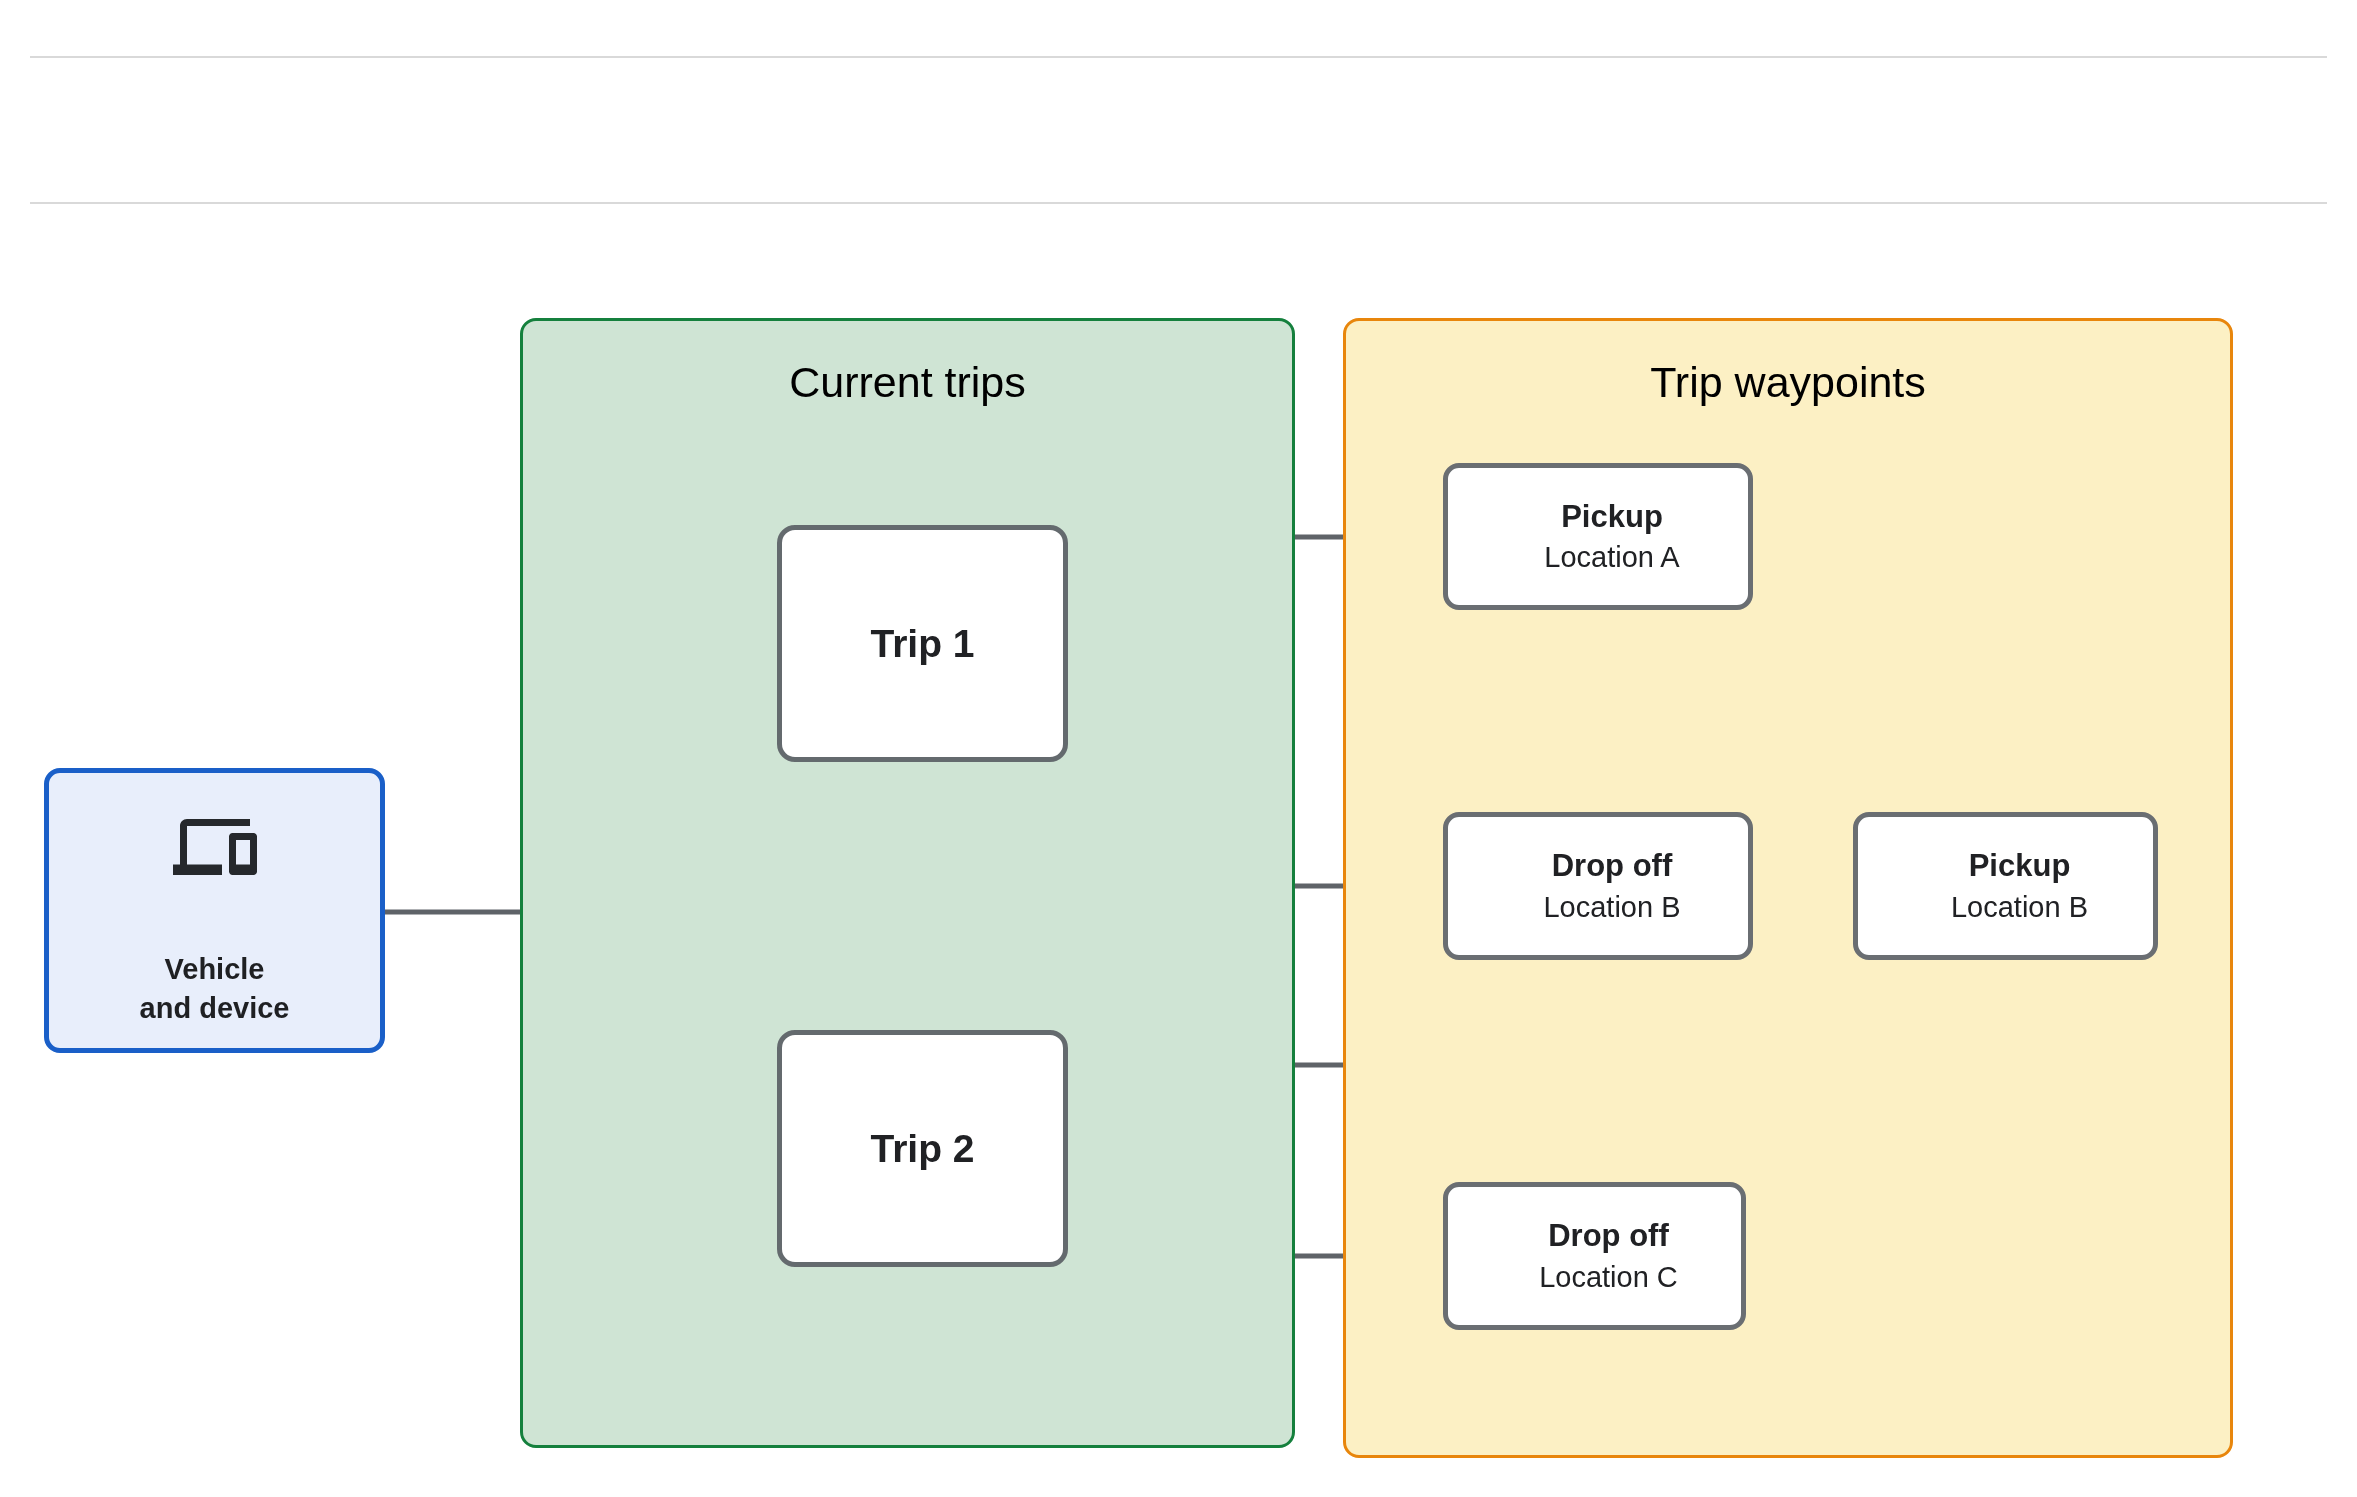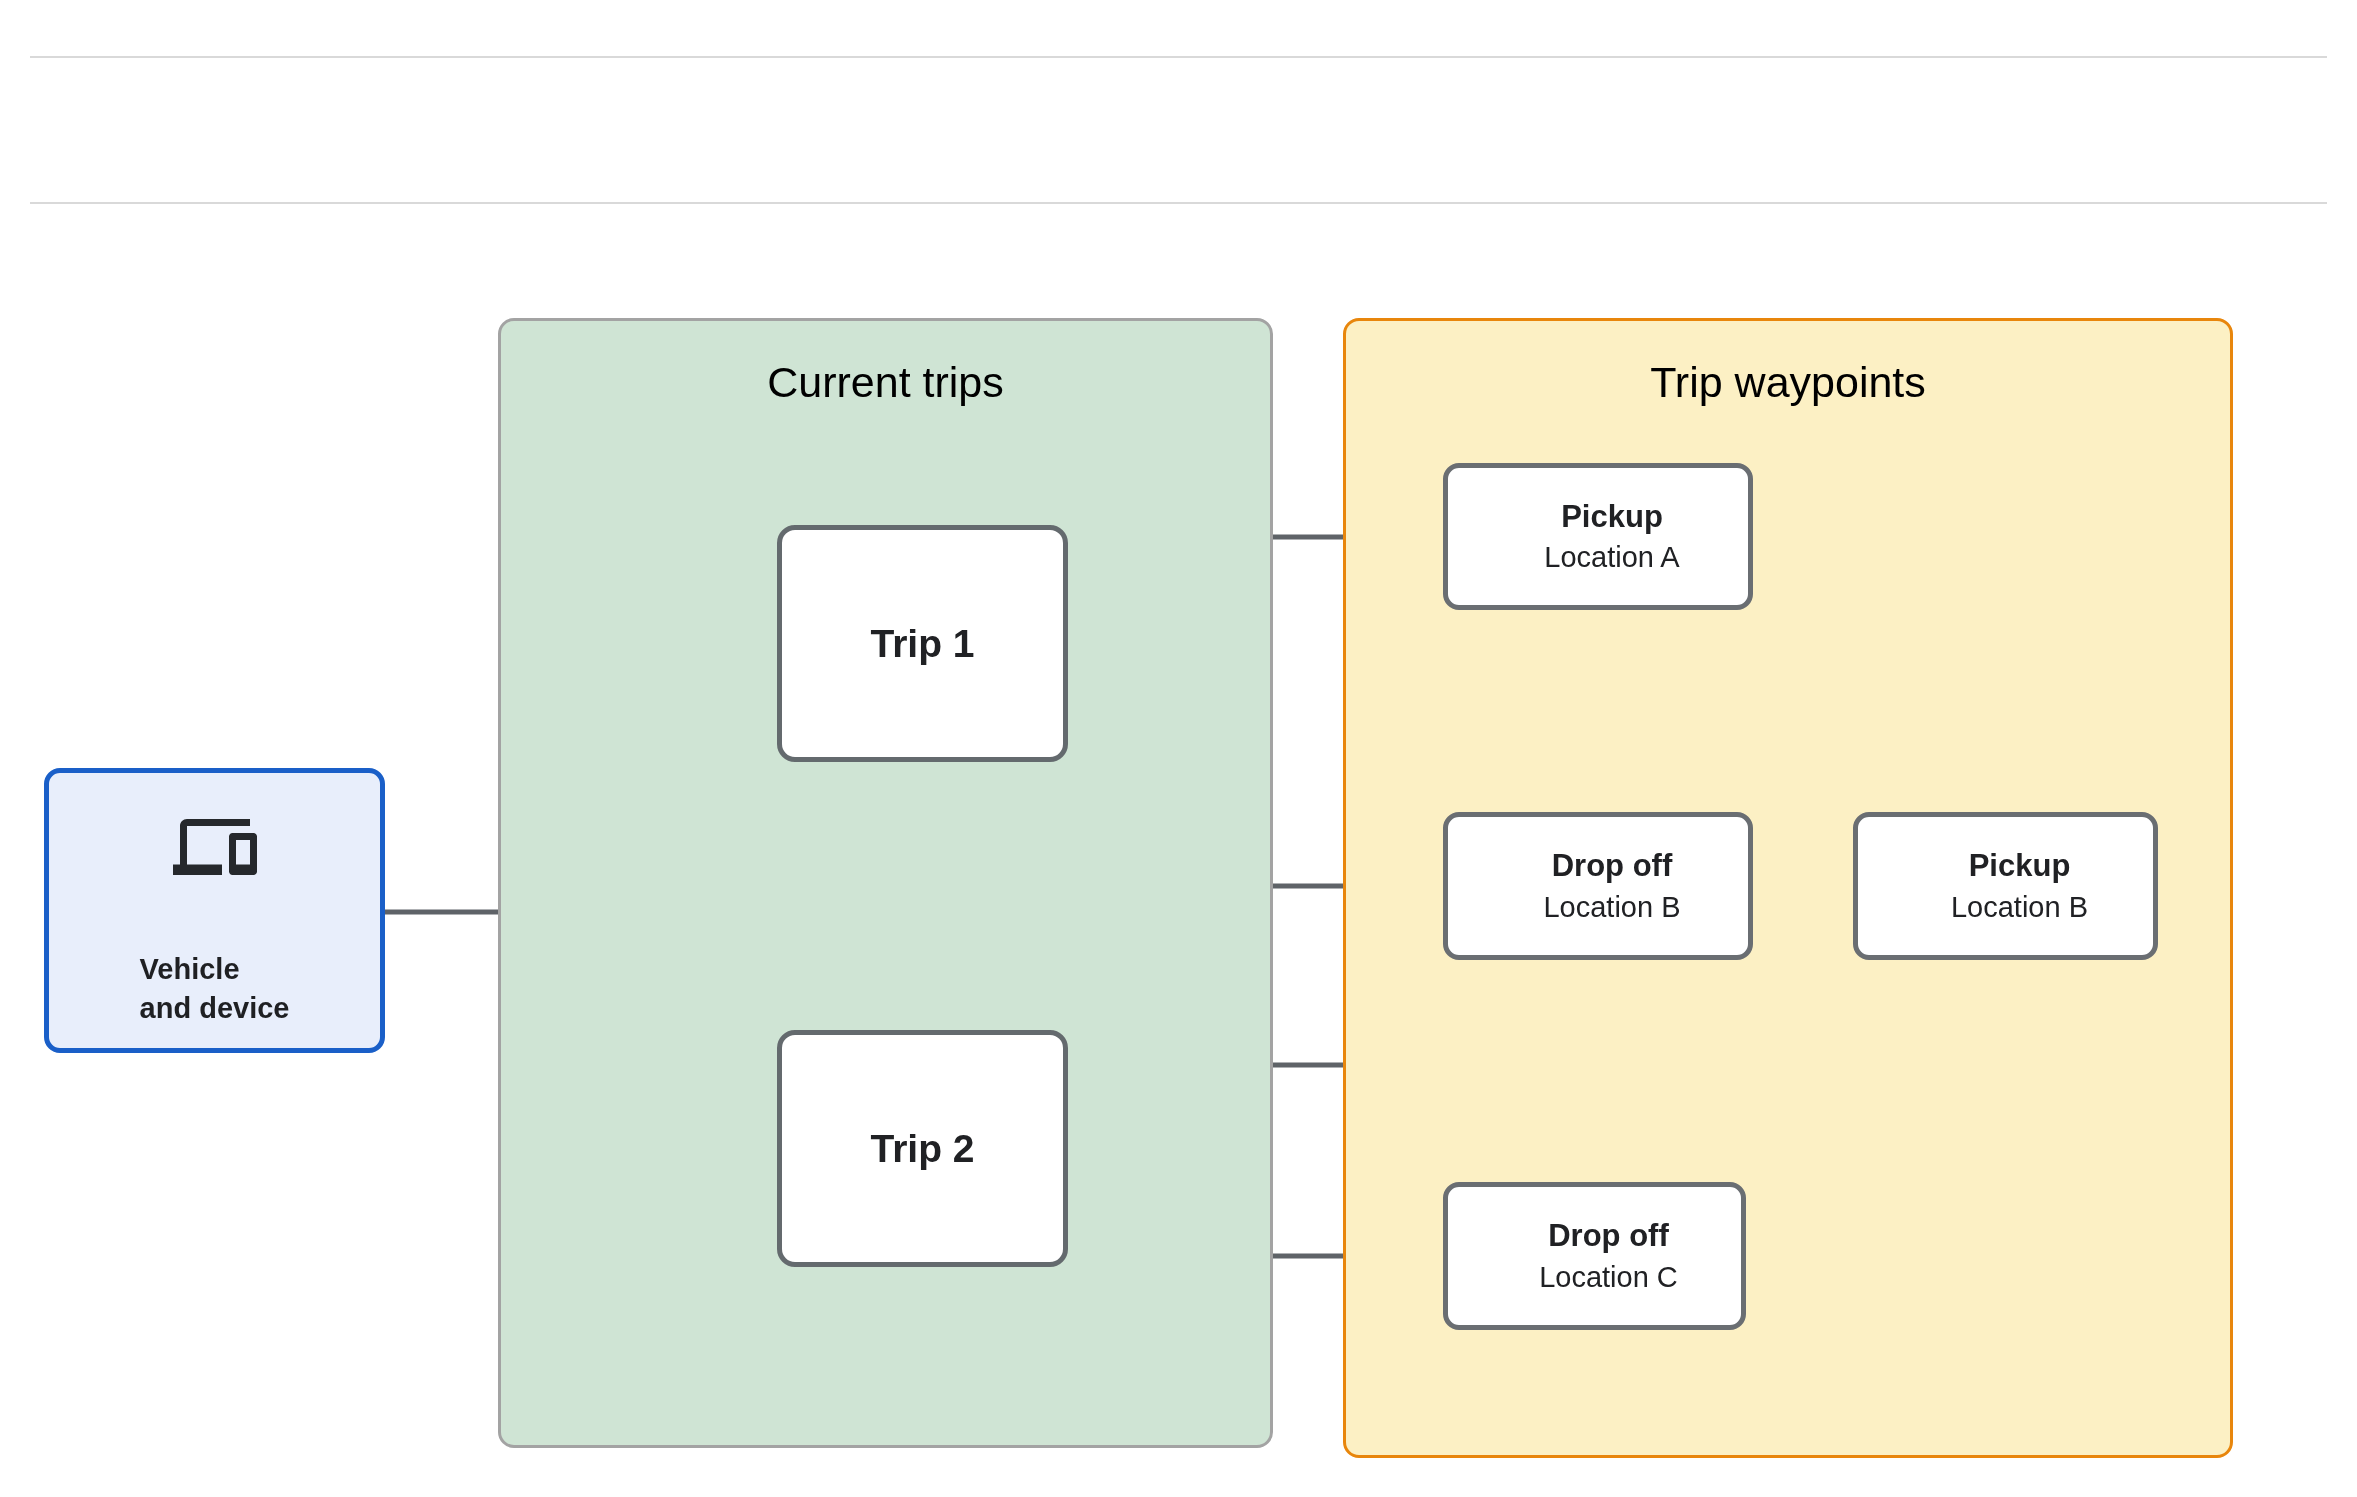--- a/index.html
+++ b/index.html
@@ -9,28 +9,28 @@
   .divider{position:absolute;left:30px;width:2297px;height:2px;background:#d9d9d9;}
   .divider.top{top:56px;}
   .divider.bottom{top:202px;}
 
   .page-title{position:absolute;left:55px;top:72px;font-size:33px;font-weight:bold;letter-spacing:0.2px;}
   .page-subtitle{position:absolute;left:264px;top:128px;font-size:33px;}
 
   .connectors{position:absolute;left:0;top:0;}
 
   .group{position:absolute;border-radius:16px;box-sizing:border-box;}
-  .group-green{left:498px;top:318px;width:775px;height:1130px;background:#cfe4d4;border:3px solid #a3a3a3;}
+  .group-green{left:520px;top:318px;width:775px;height:1130px;background:#cfe4d4;border:3px solid #15803d;}
   .group-orange{left:1343px;top:318px;width:890px;height:1140px;background:#fcf0c4;border:3px solid #e8860c;}
   .group-title{text-align:center;font-size:43px;padding-top:37px;color:#000000;}
 
   .node{position:absolute;box-sizing:border-box;background:#ffffff;display:flex;flex-direction:column;align-items:center;justify-content:center;}
 
   .vehicle{left:44px;top:768px;width:341px;height:285px;background:#e8eefb;border:5px solid #1a5fc8;border-radius:16px;justify-content:flex-start;padding-top:32px;}
-  .vehicle .label{margin-top:61px;font-size:29px;font-weight:bold;line-height:1.33;color:#1f2023;}
+  .vehicle .label{margin-top:61px;font-size:29px;font-weight:bold;line-height:1.33;text-align:center;color:#1f2023;}
   .devices-svg{display:block;}
 
   .trip{width:291px;height:237px;border:5px solid #646a6e;border-radius:18px;}
   .trip-1{left:777px;top:525px;}
   .trip-2{left:777px;top:1030px;}
   .trip .label{font-size:39px;font-weight:bold;}
 
   .waypoint{border:5px solid #6a6e72;border-radius:16px;row-gap:3px;padding-left:28px;}
   .waypoint .wp-title{font-size:31px;font-weight:bold;line-height:1.25;}
   .waypoint .wp-location{font-size:29px;line-height:1.25;}

